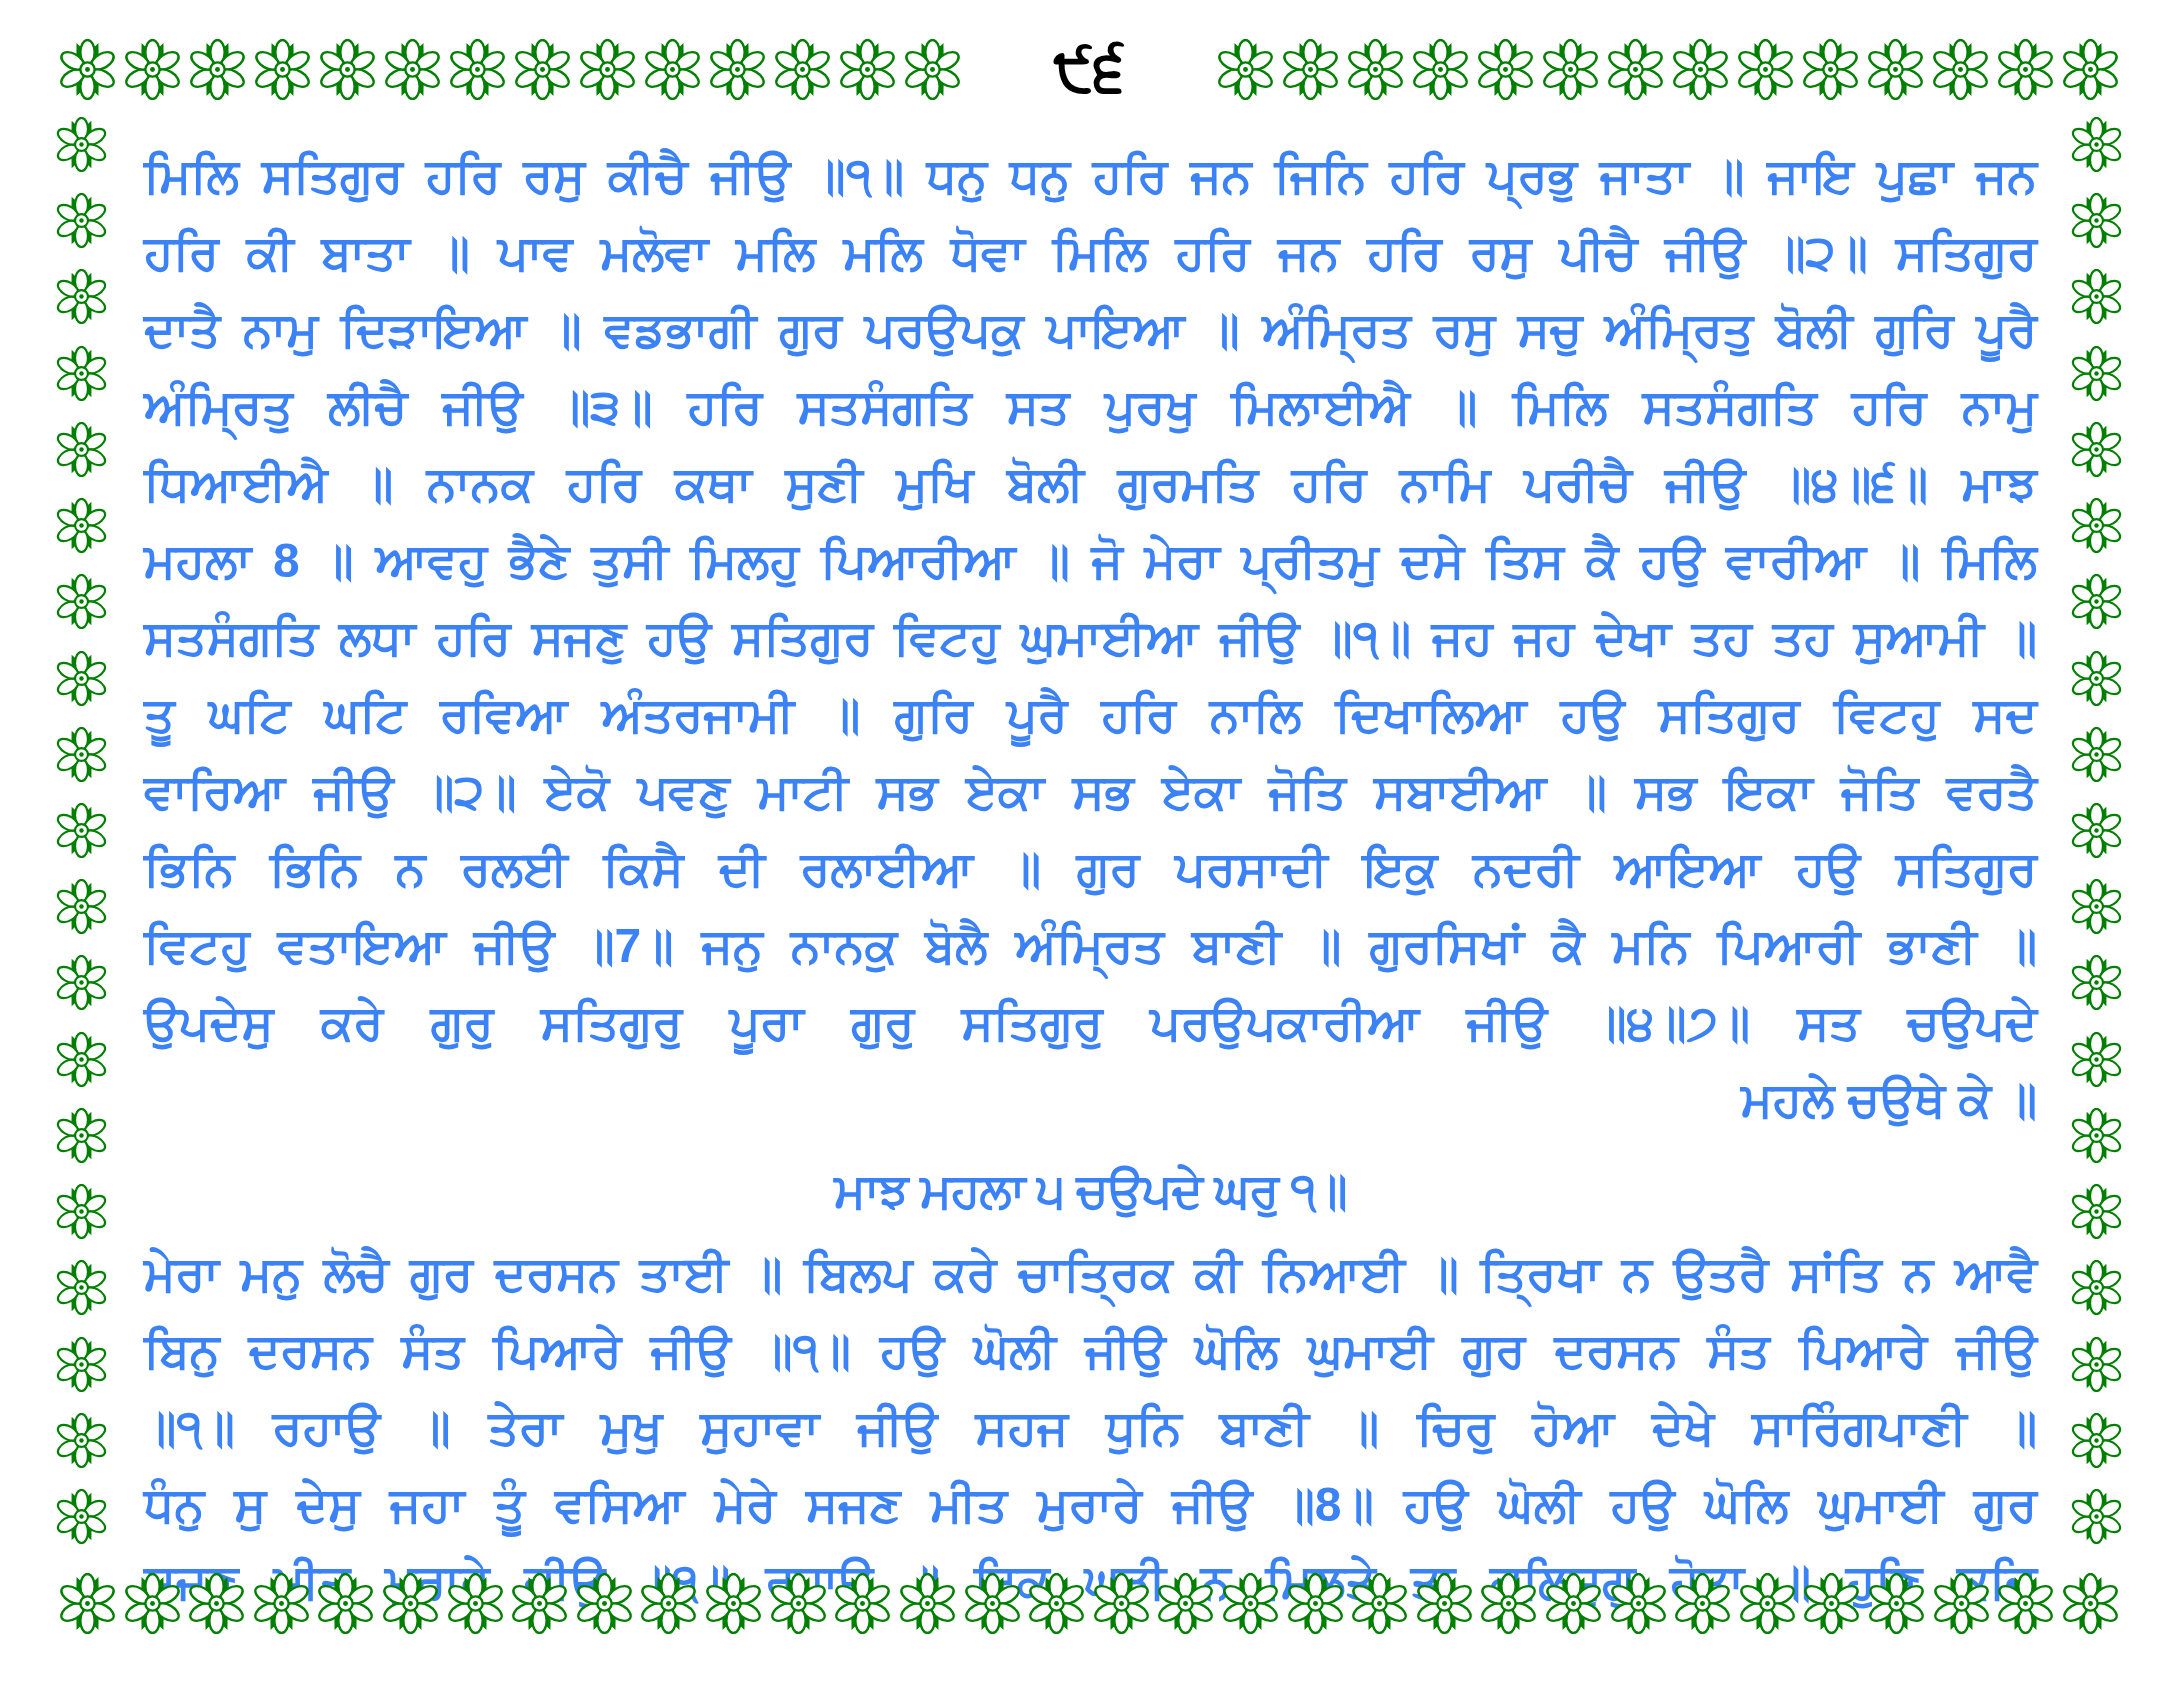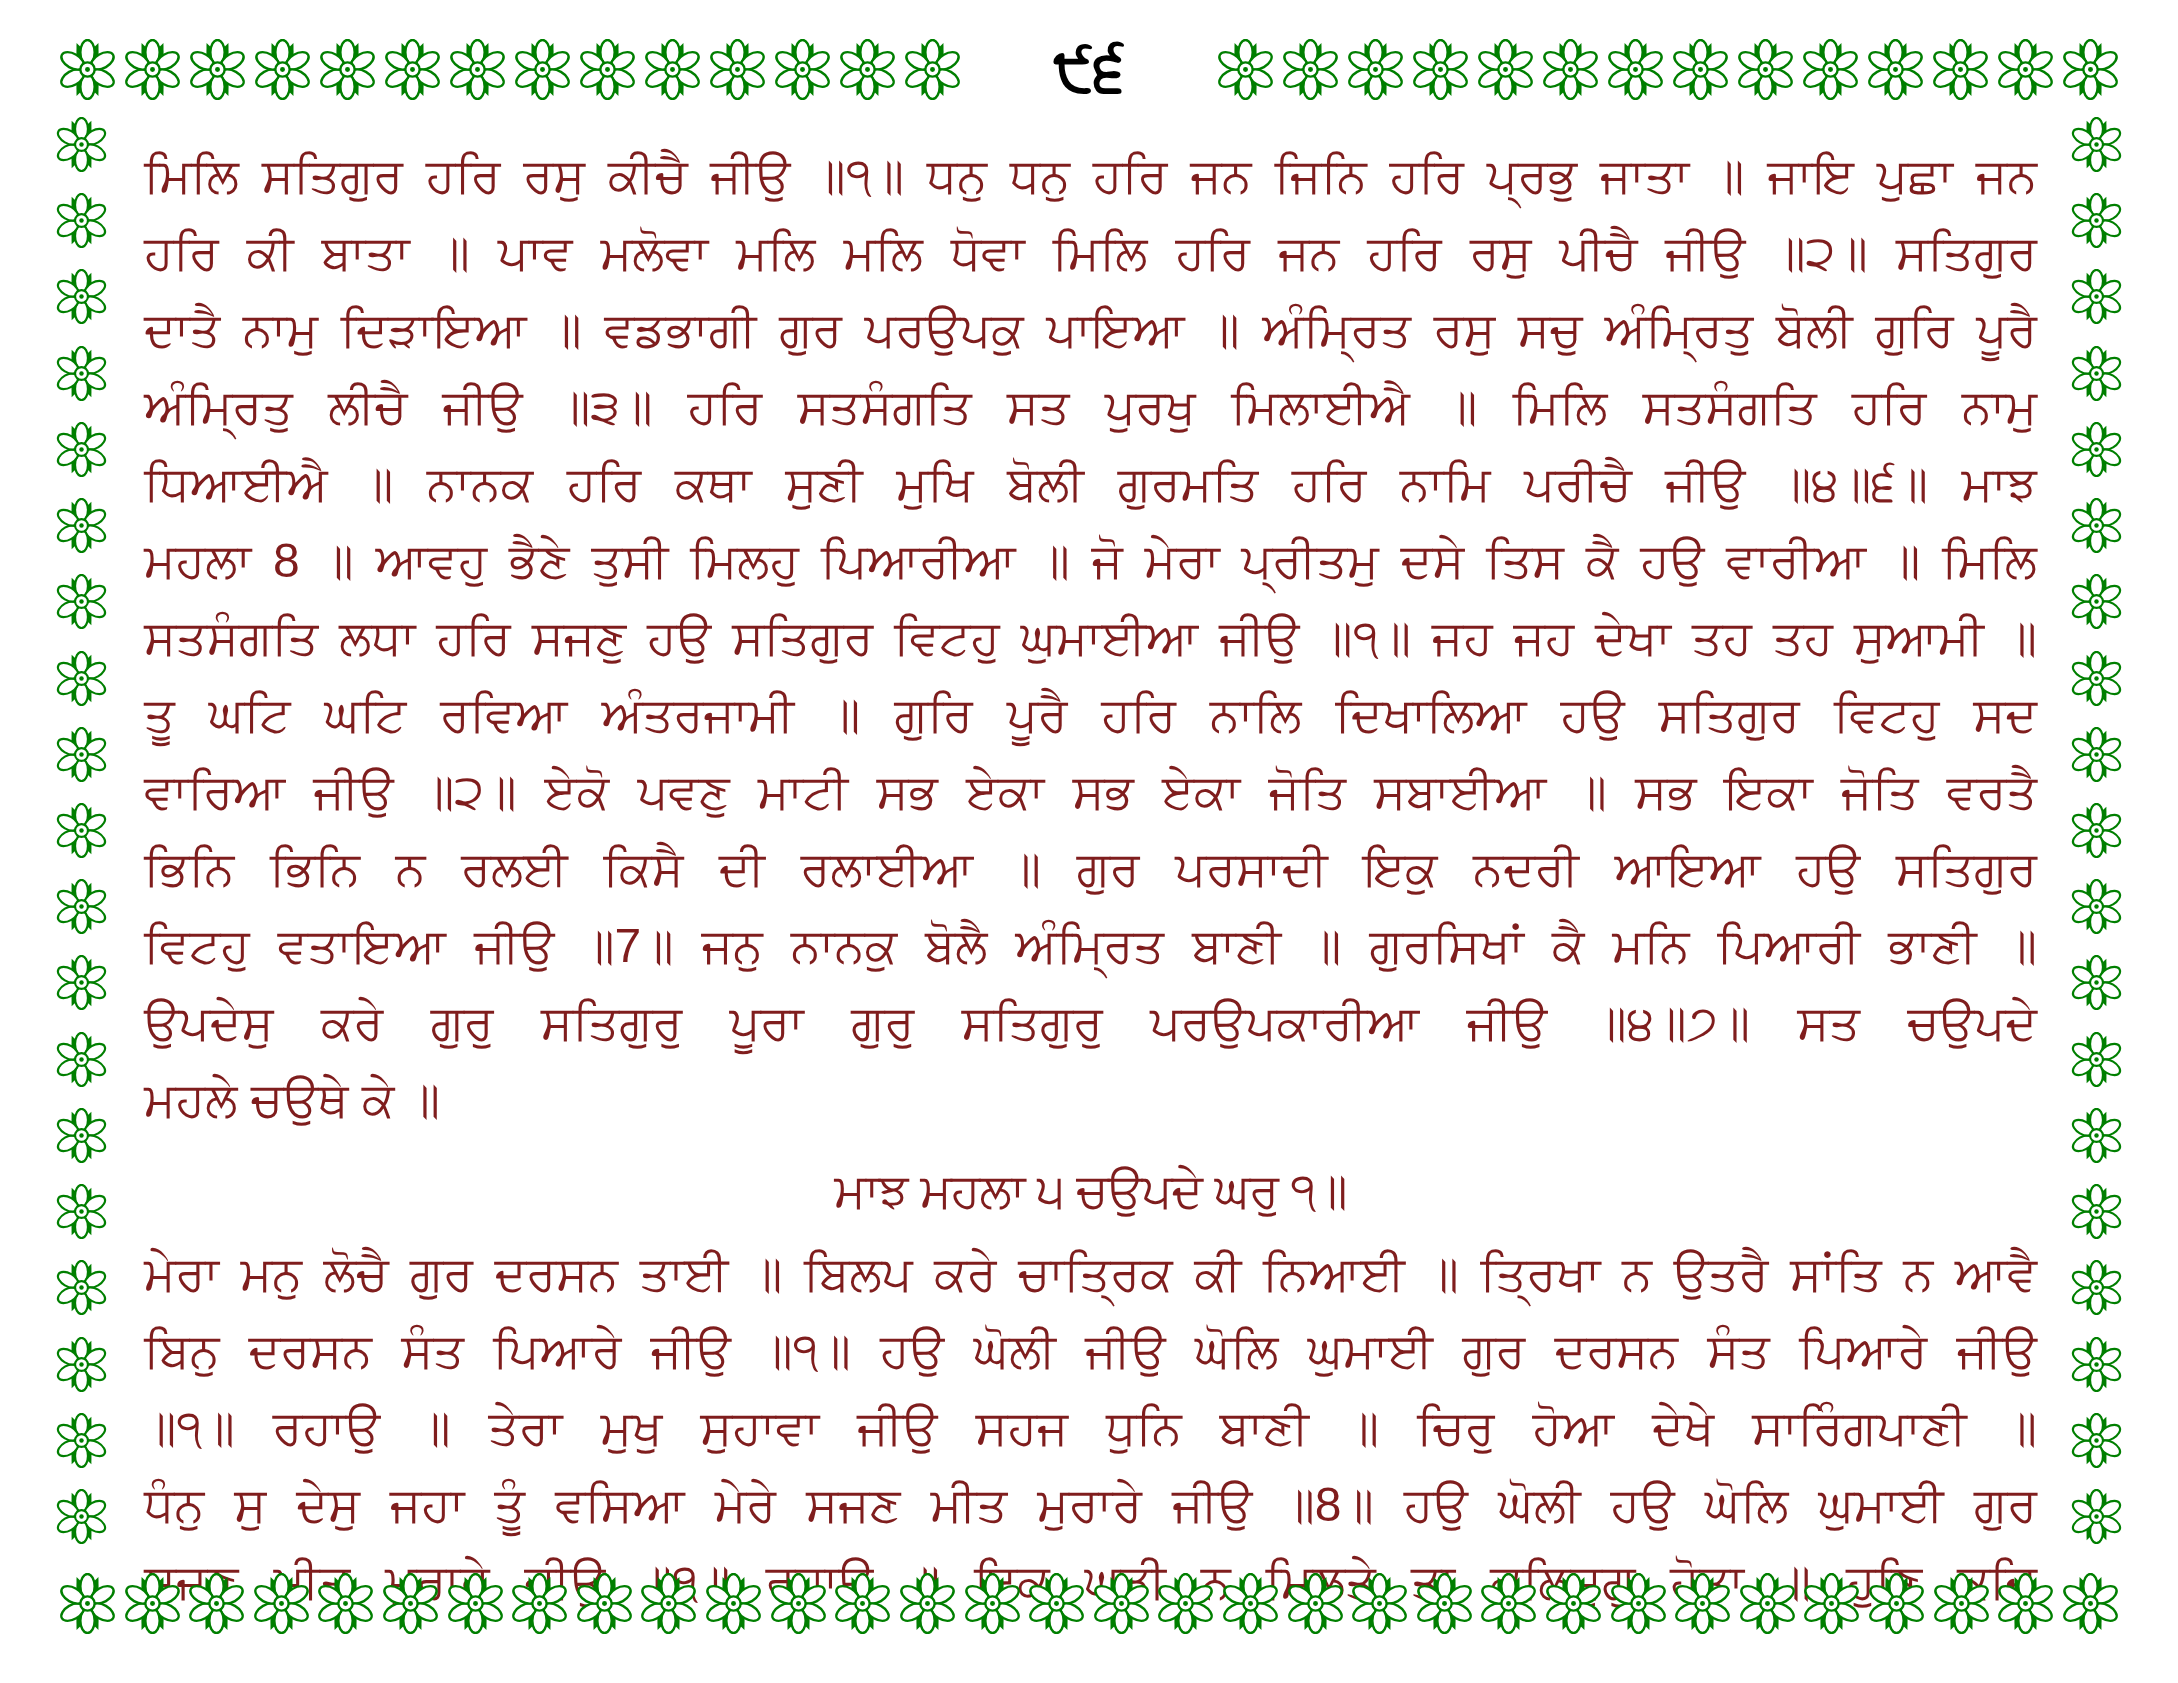--- a/index.html
+++ b/index.html
@@ -36,30 +36,30 @@
     display:flex;align-items:center;justify-content:space-between;
   }
   .flower{width:61px;height:61px;flex:0 0 auto;}
   .border-side .flower{width:55px;height:55px;}
   
   .text-block{
     position:absolute;top:137px;left:144px;right:141px;
     color:#000;
   }
   .line{
-    font-size:48px;font-weight:normal;line-height:77px;
+    font-size:48px;font-weight:bold;line-height:77px;
     white-space:nowrap;
-    color:#7f1d1d;
+    color:#3b82f6;
   }
   .line.justify{
     white-space:normal;
     text-align:justify;
     text-align-last:justify;
   }
-  .line.left{text-align:left;}
+  .line.left{text-align:right;}
   .line.center{
     text-align:center;
     font-size:48px;
     letter-spacing:-1px;
     margin-top:14px;margin-bottom:6px;
   }
 </style>
 </head>
 <body style="--flower-green: #007F00; --flower-white: #FFFFFF; background: rgb(255, 255, 255);">
 

